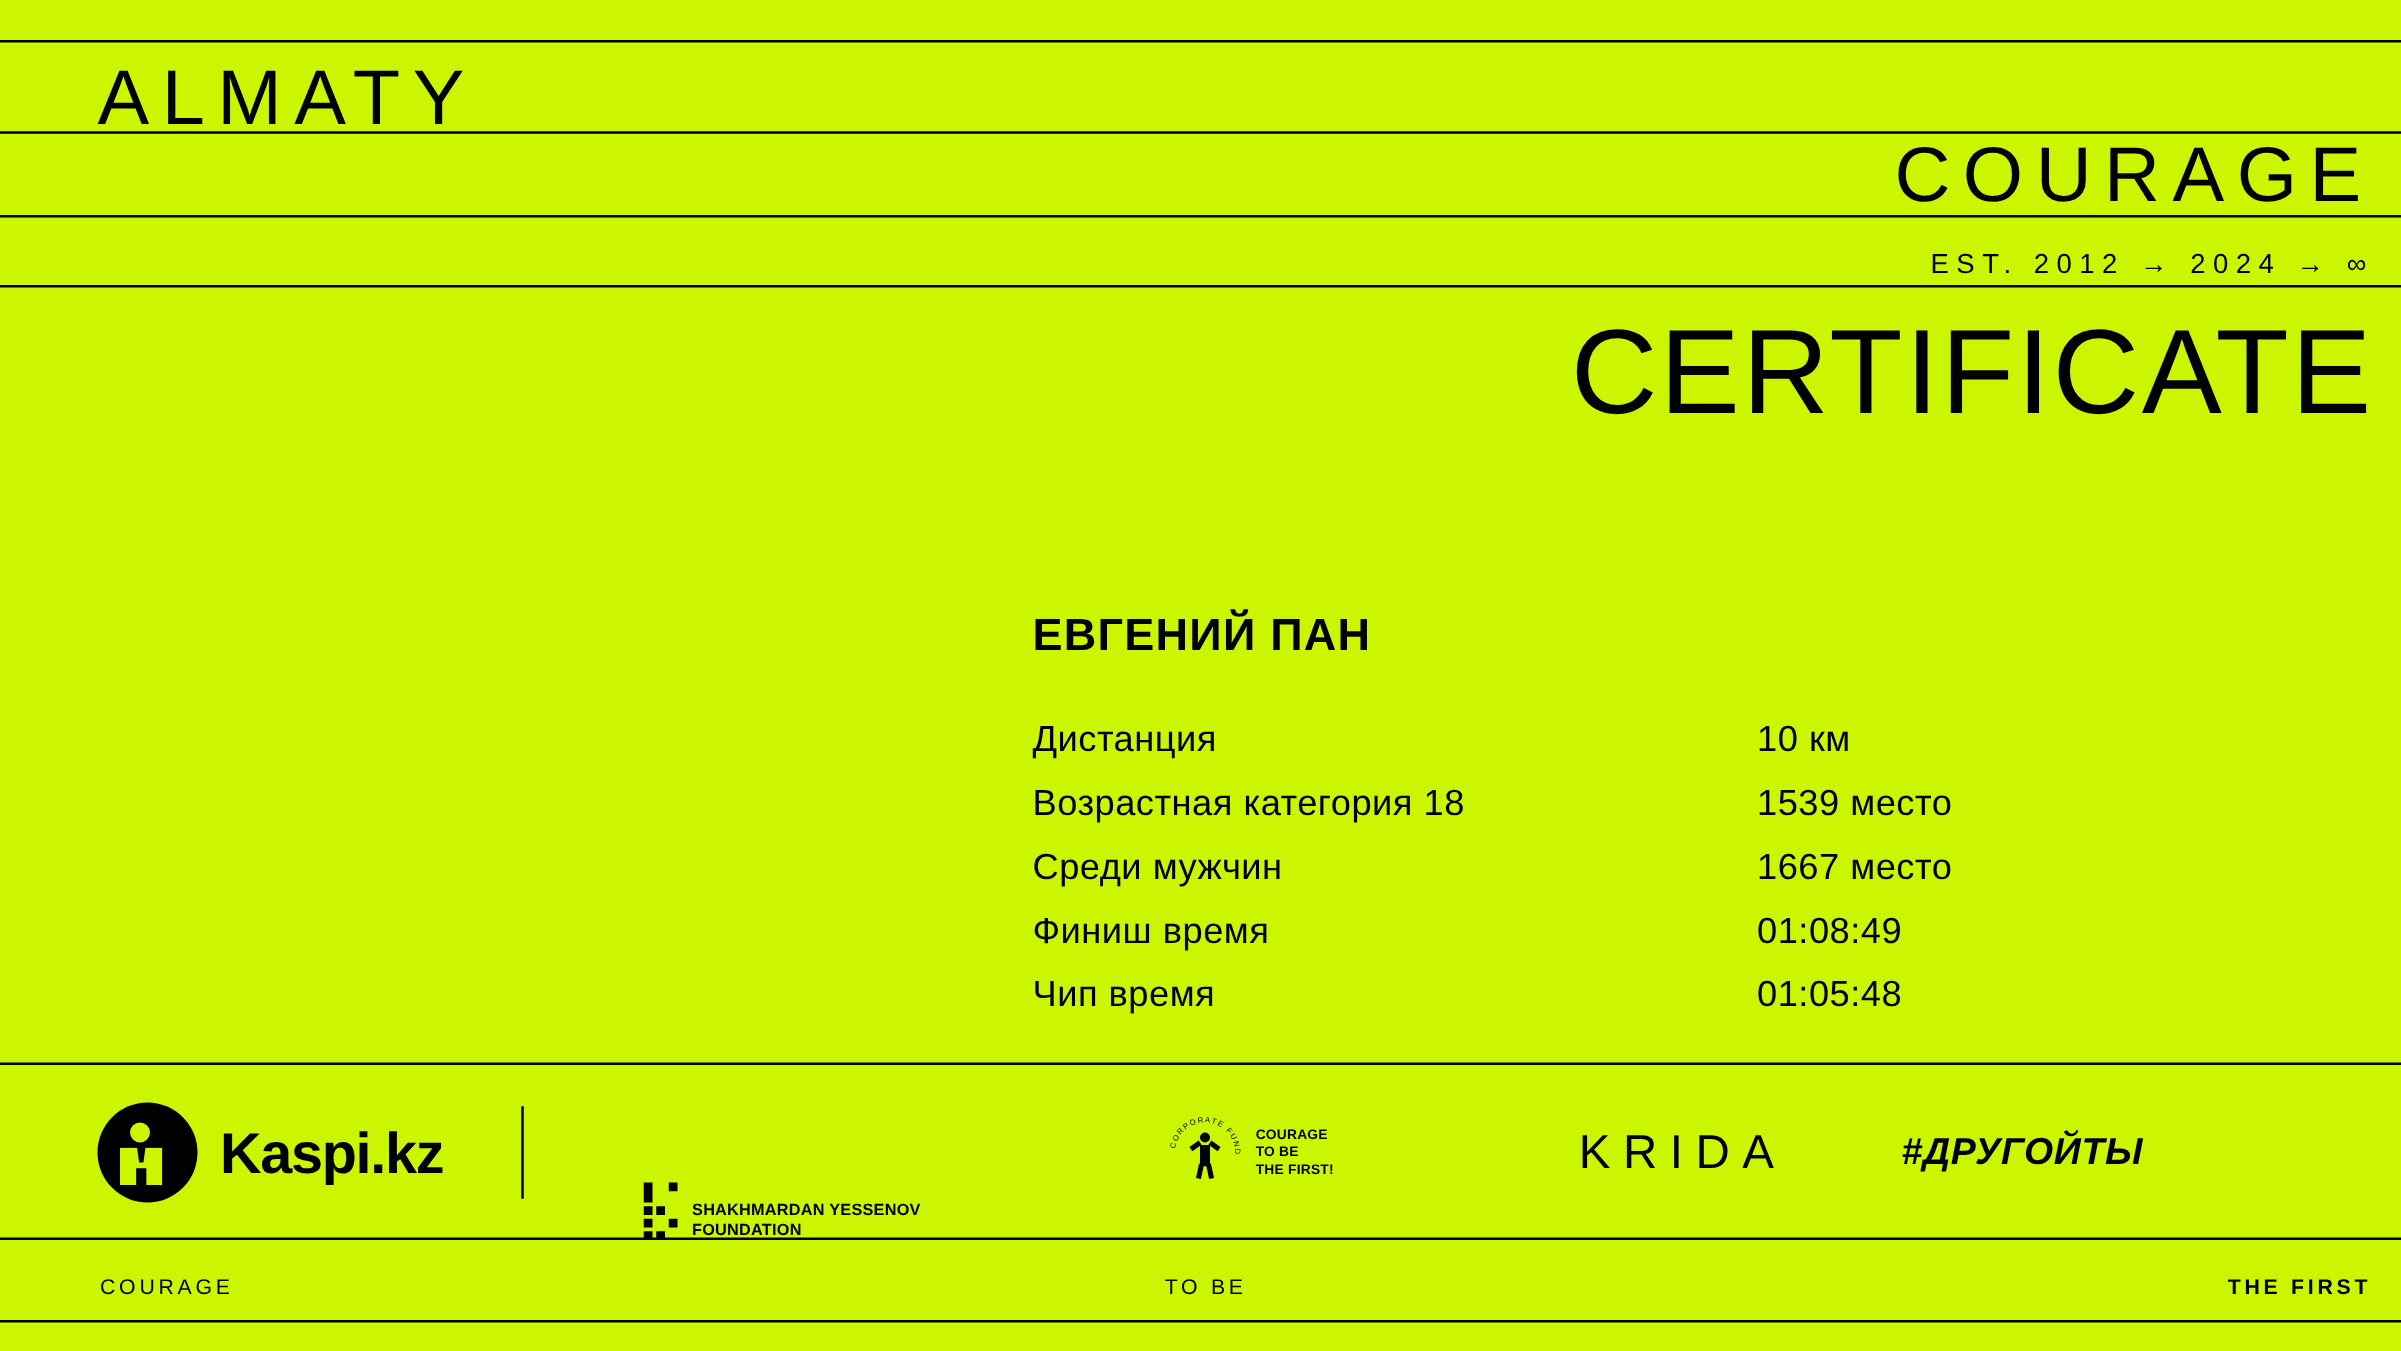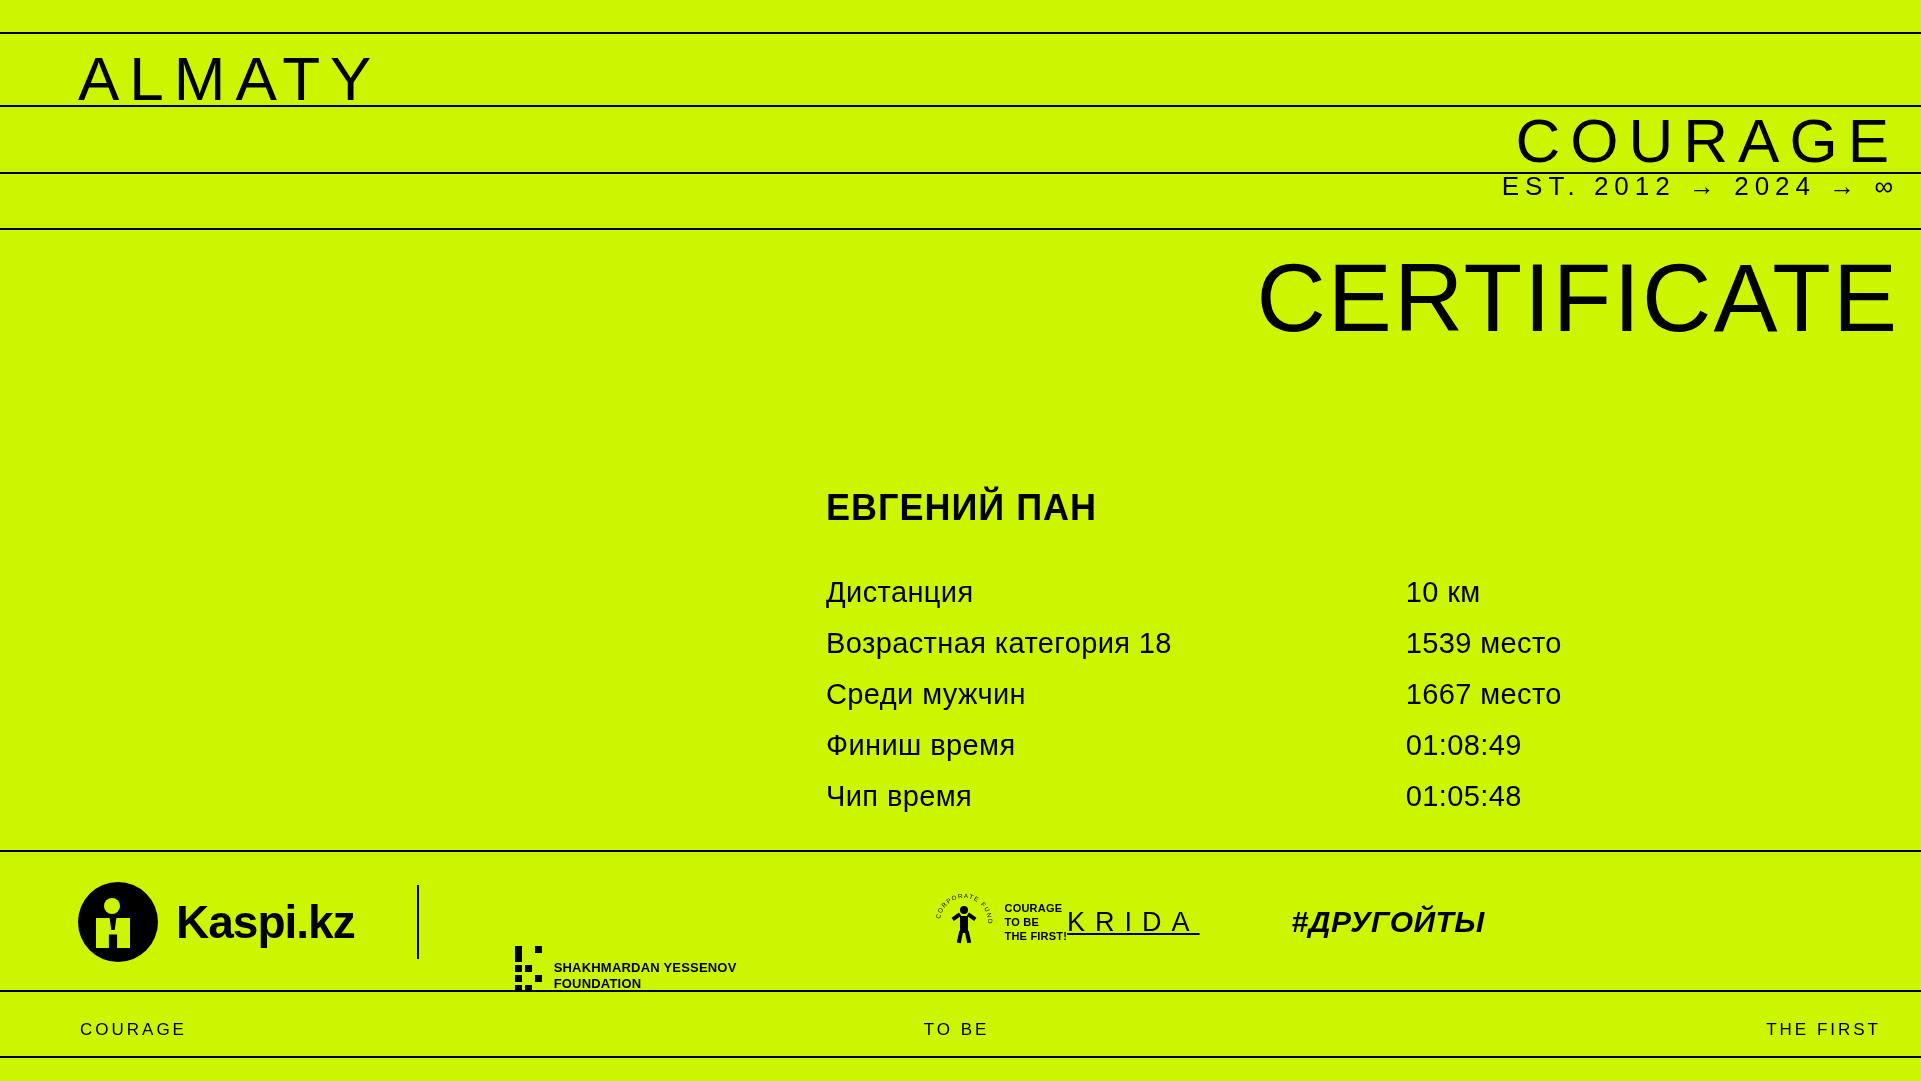--- a/index.html
+++ b/index.html
@@ -53,23 +53,23 @@
     top: 110px;
     right: 22px;
     font-size: 62px;
     letter-spacing: 10px;
     font-weight: 400;
     line-height: 1;
     text-align: right;
   }
   .est-line {
     position: absolute;
-    top: 173px;
+    top: 200px;
     right: 22px;
-    font-size: 26px;
+    font-size: 22px;
     letter-spacing: 6px;
     line-height: 1;
     text-align: right;
   }
 
   
   .cert-title {
     position: absolute;
     top: 250px;
     right: 22px;
@@ -211,24 +211,24 @@
     height: 62px;
   }
   .corp-circle svg { display: block; }
   .corp-text {
     font-size: 11px;
     font-weight: bold;
     line-height: 1.3;
     letter-spacing: 0.2px;
   }
   .sp-krida {
-    font-size: 27px;
+    margin-left: 196px;
+    font-size: 38px;
     letter-spacing: 10px;
     font-weight: 400;
-    text-decoration: underline;
   }
   .sp-drugoity {
     margin-left: 92px;
     font-size: 30px;
     font-weight: bold;
     font-style: italic;
     letter-spacing: 0.5px;
   }
 
   
@@ -245,22 +245,23 @@
   .footer .f-left {
     margin-left: 80px;
     flex: 0 0 auto;
   }
   .footer .f-mid {
     flex: 1 1 auto;
     text-align: center;
     margin-left: -40px;
   }
   .footer .f-right {
-    margin-right: 40px;
+    margin-right: 24px;
     flex: 0 0 auto;
+    font-weight: bold;
   }
 </style>
 </head>
 <body>
 
 <div class="cert">
 
   <div class="rule" style="top:32px"></div>
   <div class="rule" style="top:105px"></div>
   <div class="rule" style="top:172px"></div>

